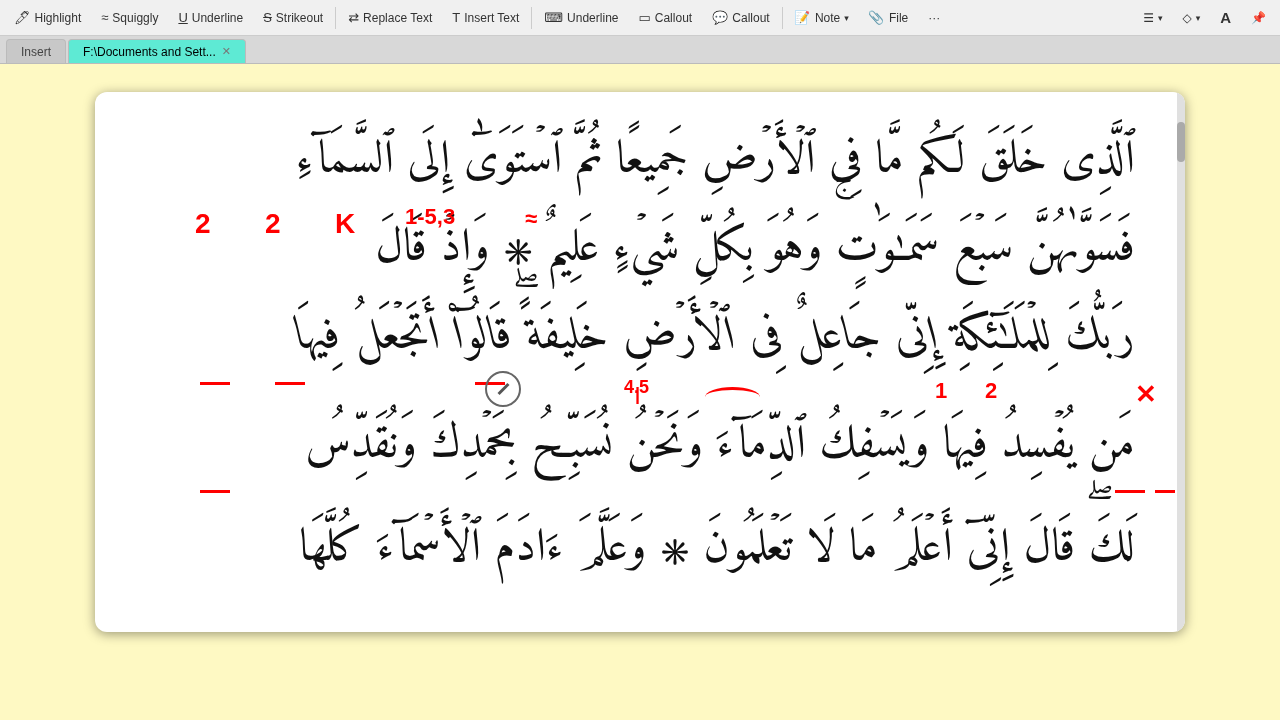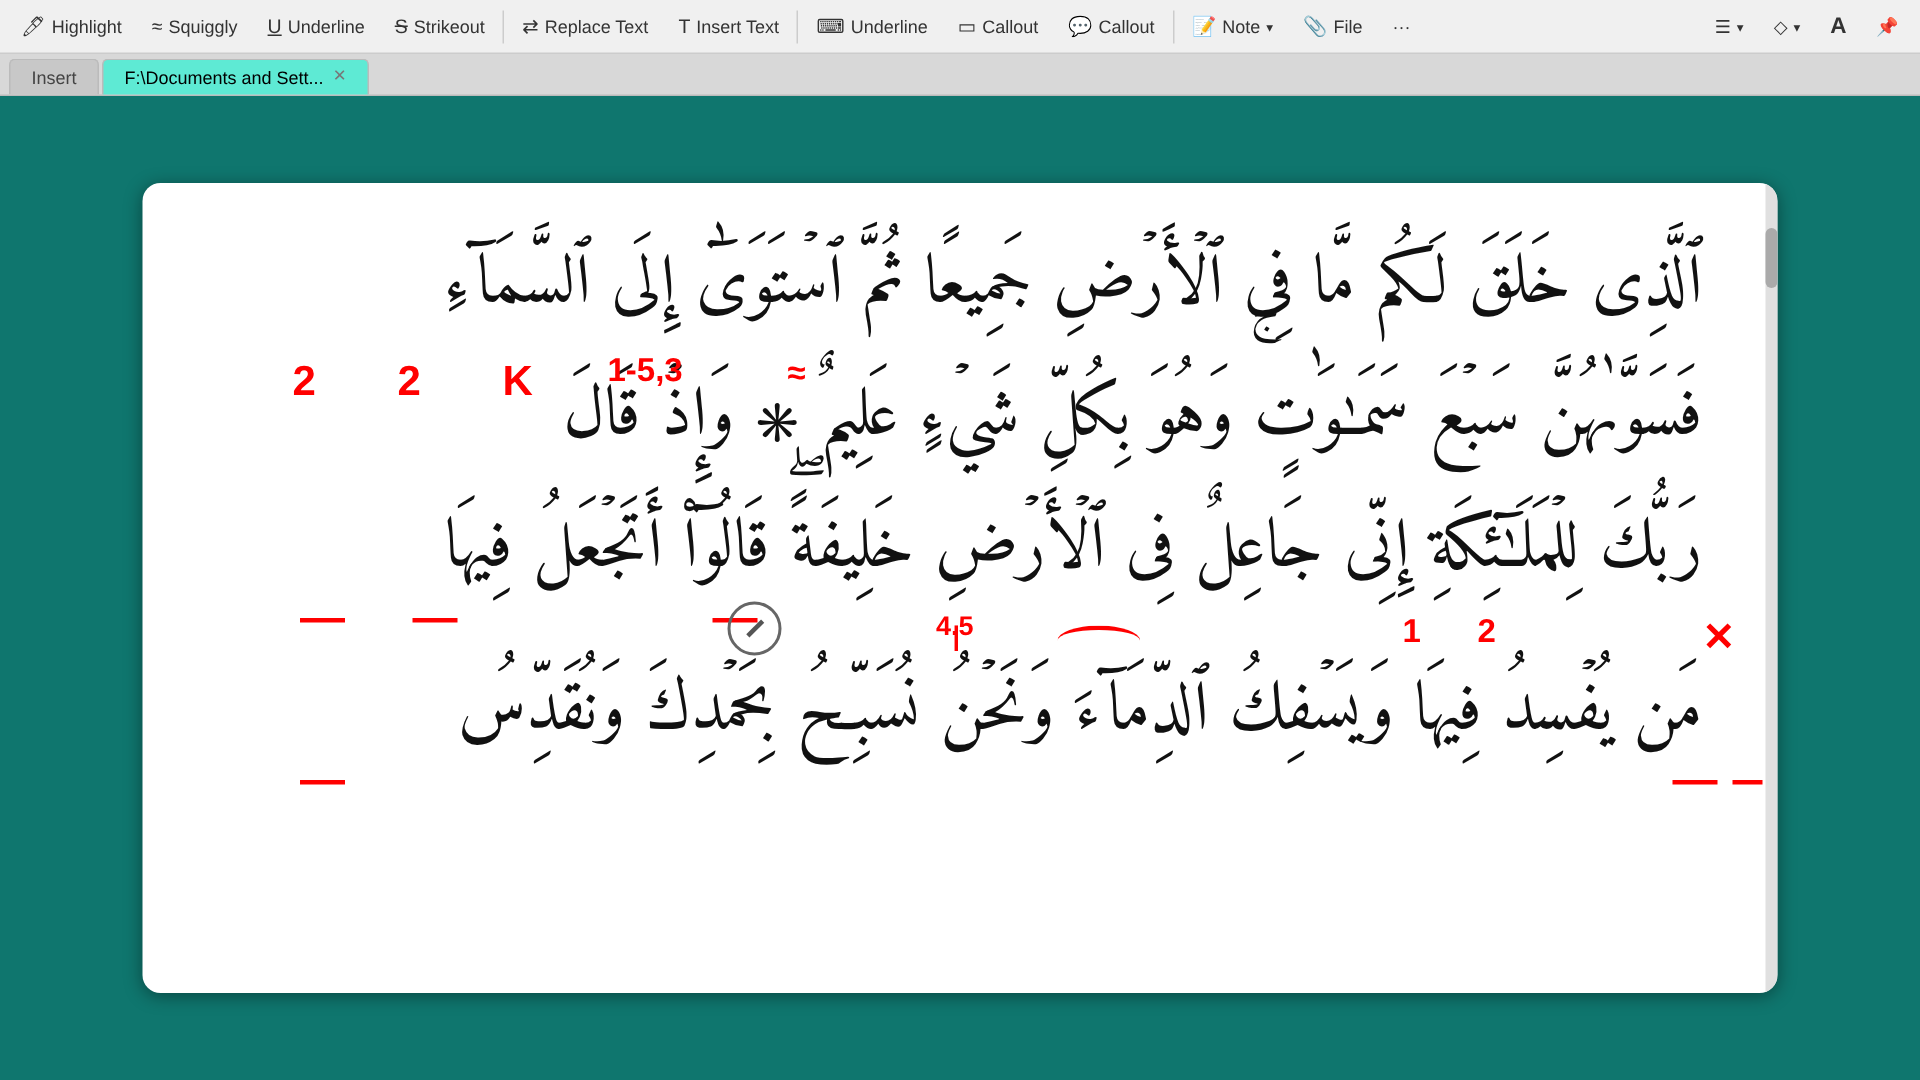--- a/index.html
+++ b/index.html
@@ -81,27 +81,27 @@
 
     .tab-close {
       font-size: 11px;
       color: #777;
       cursor: pointer;
       line-height: 1;
     }
 
     
     .main-area {
-      background: #0f766e;
+      background: #fef9c3;
       width: 100%;
       height: calc(720px - 36px - 28px);
       display: flex;
-      align-items: center;
+      align-items: flex-start;
       justify-content: center;
-      padding: 4px;
+      padding: 28px;
       overflow: hidden;
     }
 
     
     .document-page {
       background: white;
       width: 1090px;
       min-height: 540px;
       border-radius: 12px;
       padding: 30px 50px;
@@ -248,21 +248,21 @@
           فَسَوَّىٰهُنَّ سَبۡعَ سَمَـٰوَٰتٍۚ وَهُوَ بِكُلِّ شَيۡءٍ عَلِيمٌ ۞ وَإِذۡ قَالَ
         </div>
 
         <div style="position:absolute; top:-10px; left:50px; color:red; font-weight:bold; font-size:28px; font-family:Arial;">2</div>
         <div style="position:absolute; top:-10px; left:120px; color:red; font-weight:bold; font-size:28px; font-family:Arial;">2</div>
         <div style="position:absolute; top:-10px; left:190px; color:red; font-weight:bold; font-size:28px; font-family:Arial;">K</div>
         <div style="position:absolute; top:-12px; left:260px; color:red; font-weight:bold; font-size:22px; font-family:Arial;">1-5,3</div>
         <div style="position:absolute; top:-10px; left:380px; color:red; font-weight:bold; font-size:22px; font-family:Arial;">≈</div>
       </div>
 
-      <div class="line-wrapper" style="position:relative; ">
+      <div class="line-wrapper" style="position:relative; font-style:italic;">
         <div>
           رَبُّكَ لِلۡمَلَـٰٓئِكَةِ إِنِّى جَاعِلٌ فِى ٱلۡأَرۡضِ خَلِيفَةًۖ قَالُوٓاْ أَتَجۡعَلُ فِيهَا
         </div>
 
         <div style="position:absolute; bottom:-8px; left:55px; width:30px; border-bottom:3px solid red;"></div>
         <div style="position:absolute; bottom:-8px; left:130px; width:30px; border-bottom:3px solid red;"></div>
         <div style="position:absolute; bottom:-8px; left:330px; width:30px; border-bottom:3px solid red;"></div>
 
         <div style="position:absolute; bottom:-30px; left:340px; width:36px; height:36px; border:2px solid #666; border-radius:50%; display:flex; align-items:center; justify-content:center;">
           <div style="width:3px; height:14px; background:#555; transform:rotate(45deg);"></div>
@@ -280,16 +280,22 @@
         <div style="position:absolute; top:-20px; left:560px; width:55px; height:20px; border-top:3px solid red; border-radius:50% 50% 0 0;"></div>
         <div style="position:absolute; top:-35px; left:790px; color:red; font-weight:bold; font-size:22px; font-family:Arial;">1</div>
         <div style="position:absolute; top:-35px; left:840px; color:red; font-weight:bold; font-size:22px; font-family:Arial;">2</div>
         <div style="position:absolute; top:-35px; left:990px; color:red; font-weight:bold; font-size:26px; font-family:Arial;">✕</div>
 
         <div style="position:absolute; bottom:-8px; left:55px; width:30px; border-bottom:3px solid red;"></div>
         <div style="position:absolute; bottom:-8px; left:970px; width:30px; border-bottom:3px solid red;"></div>
         <div style="position:absolute; bottom:-8px; left:1010px; width:20px; border-bottom:3px solid red;"></div>
       </div>
 
+      <div class="line-wrapper" style="position:relative; margin-top:25px;">
+        <div>
+          لَكَۖ قَالَ إِنِّىٓ أَعۡلَمُ مَا لَا تَعۡلَمُونَ ۞ وَعَلَّمَ ءَادَمَ ٱلۡأَسۡمَآءَ كُلَّهَا
+        </div>
+
+      </div>
 
     </div>
   </div>
 </div>
 
 </body></html>

